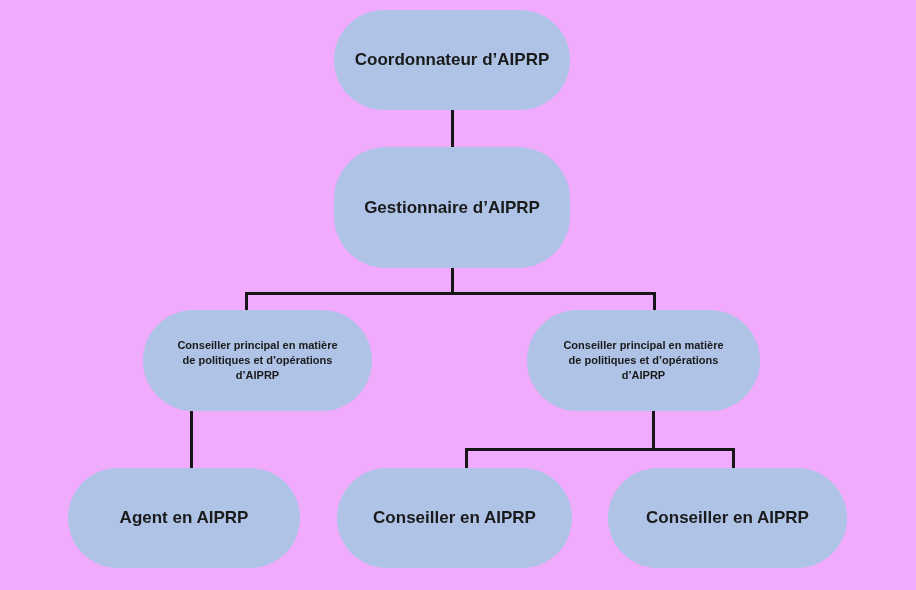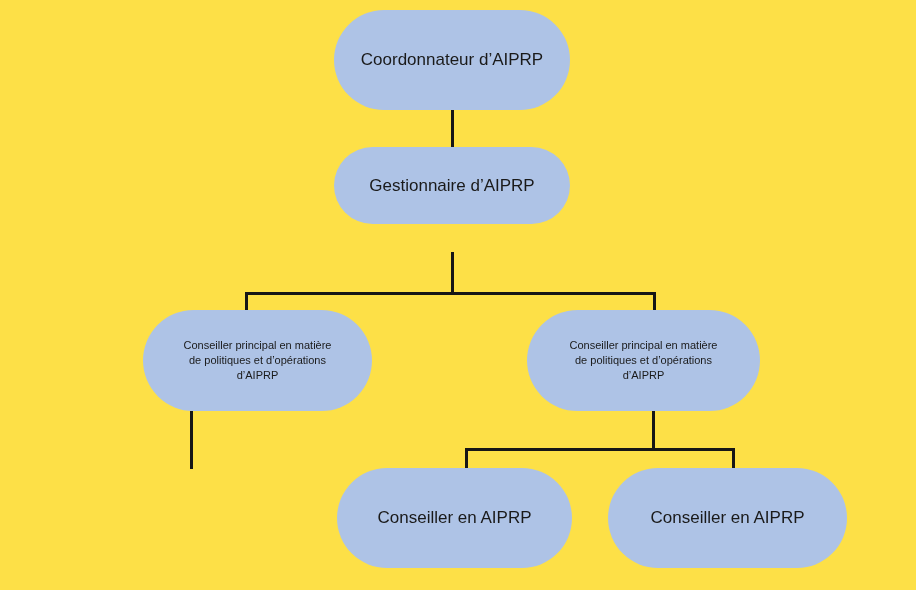--- a/index.html
+++ b/index.html
@@ -9,22 +9,23 @@
     background: #ffffff;
   }
   body {
     font-family: "Liberation Sans", sans-serif;
     -webkit-font-smoothing: antialiased;
   }
   #chart-canvas {
     position: relative;
     width: 916px;
     height: 590px;
-    background: #fde047;
+    background: #f0abfc;
     overflow: hidden;
+    font-weight: bold;
   }
   .node {
     position: absolute;
     box-sizing: border-box;
     background: #aec3e6;
     border-radius: 52px;
     display: flex;
     align-items: center;
     justify-content: center;
     text-align: center;
@@ -76,36 +77,39 @@
 
   <div class="connector v" style="left:652px; top:411px; height:40px;"></div>
   <div class="connector h" style="left:465px; top:448px; width:270px;"></div>
   <div class="connector v" style="left:465px; top:448px; height:22px;"></div>
   <div class="connector v" style="left:732px; top:448px; height:22px;"></div>
 
   <div class="node node-lvl1" style="left:334px; top:10px; width:236px; height:100px;">
     <span class="node-label">Coordonnateur d’AIPRP</span>
   </div>
 
-  <div class="node node-lvl2" style="left:334px; top:147px; width:236px; height:77px;">
+  <div class="node node-lvl2" style="left:334px; top:147px; width:236px; height:121px;">
     <span class="node-label">Gestionnaire d’AIPRP</span>
   </div>
 
   <div class="node node-lvl3" style="left:143px; top:310px; width:229px; height:101px;">
     <span class="node-label">Conseiller principal en matière
 de politiques et d’opérations
 d’AIPRP</span>
   </div>
 
   <div class="node node-lvl3" style="left:527px; top:310px; width:233px; height:101px;">
     <span class="node-label">Conseiller principal en matière
 de politiques et d’opérations
 d’AIPRP</span>
   </div>
 
+  <div class="node node-lvl4" style="left:68px; top:468px; width:232px; height:100px;">
+    <span class="node-label">Agent en AIPRP</span>
+  </div>
 
   <div class="node node-lvl4" style="left:337px; top:468px; width:235px; height:100px;">
     <span class="node-label">Conseiller en AIPRP</span>
   </div>
 
   <div class="node node-lvl4" style="left:608px; top:468px; width:239px; height:100px;">
     <span class="node-label">Conseiller en AIPRP</span>
   </div>
 
 </div>

